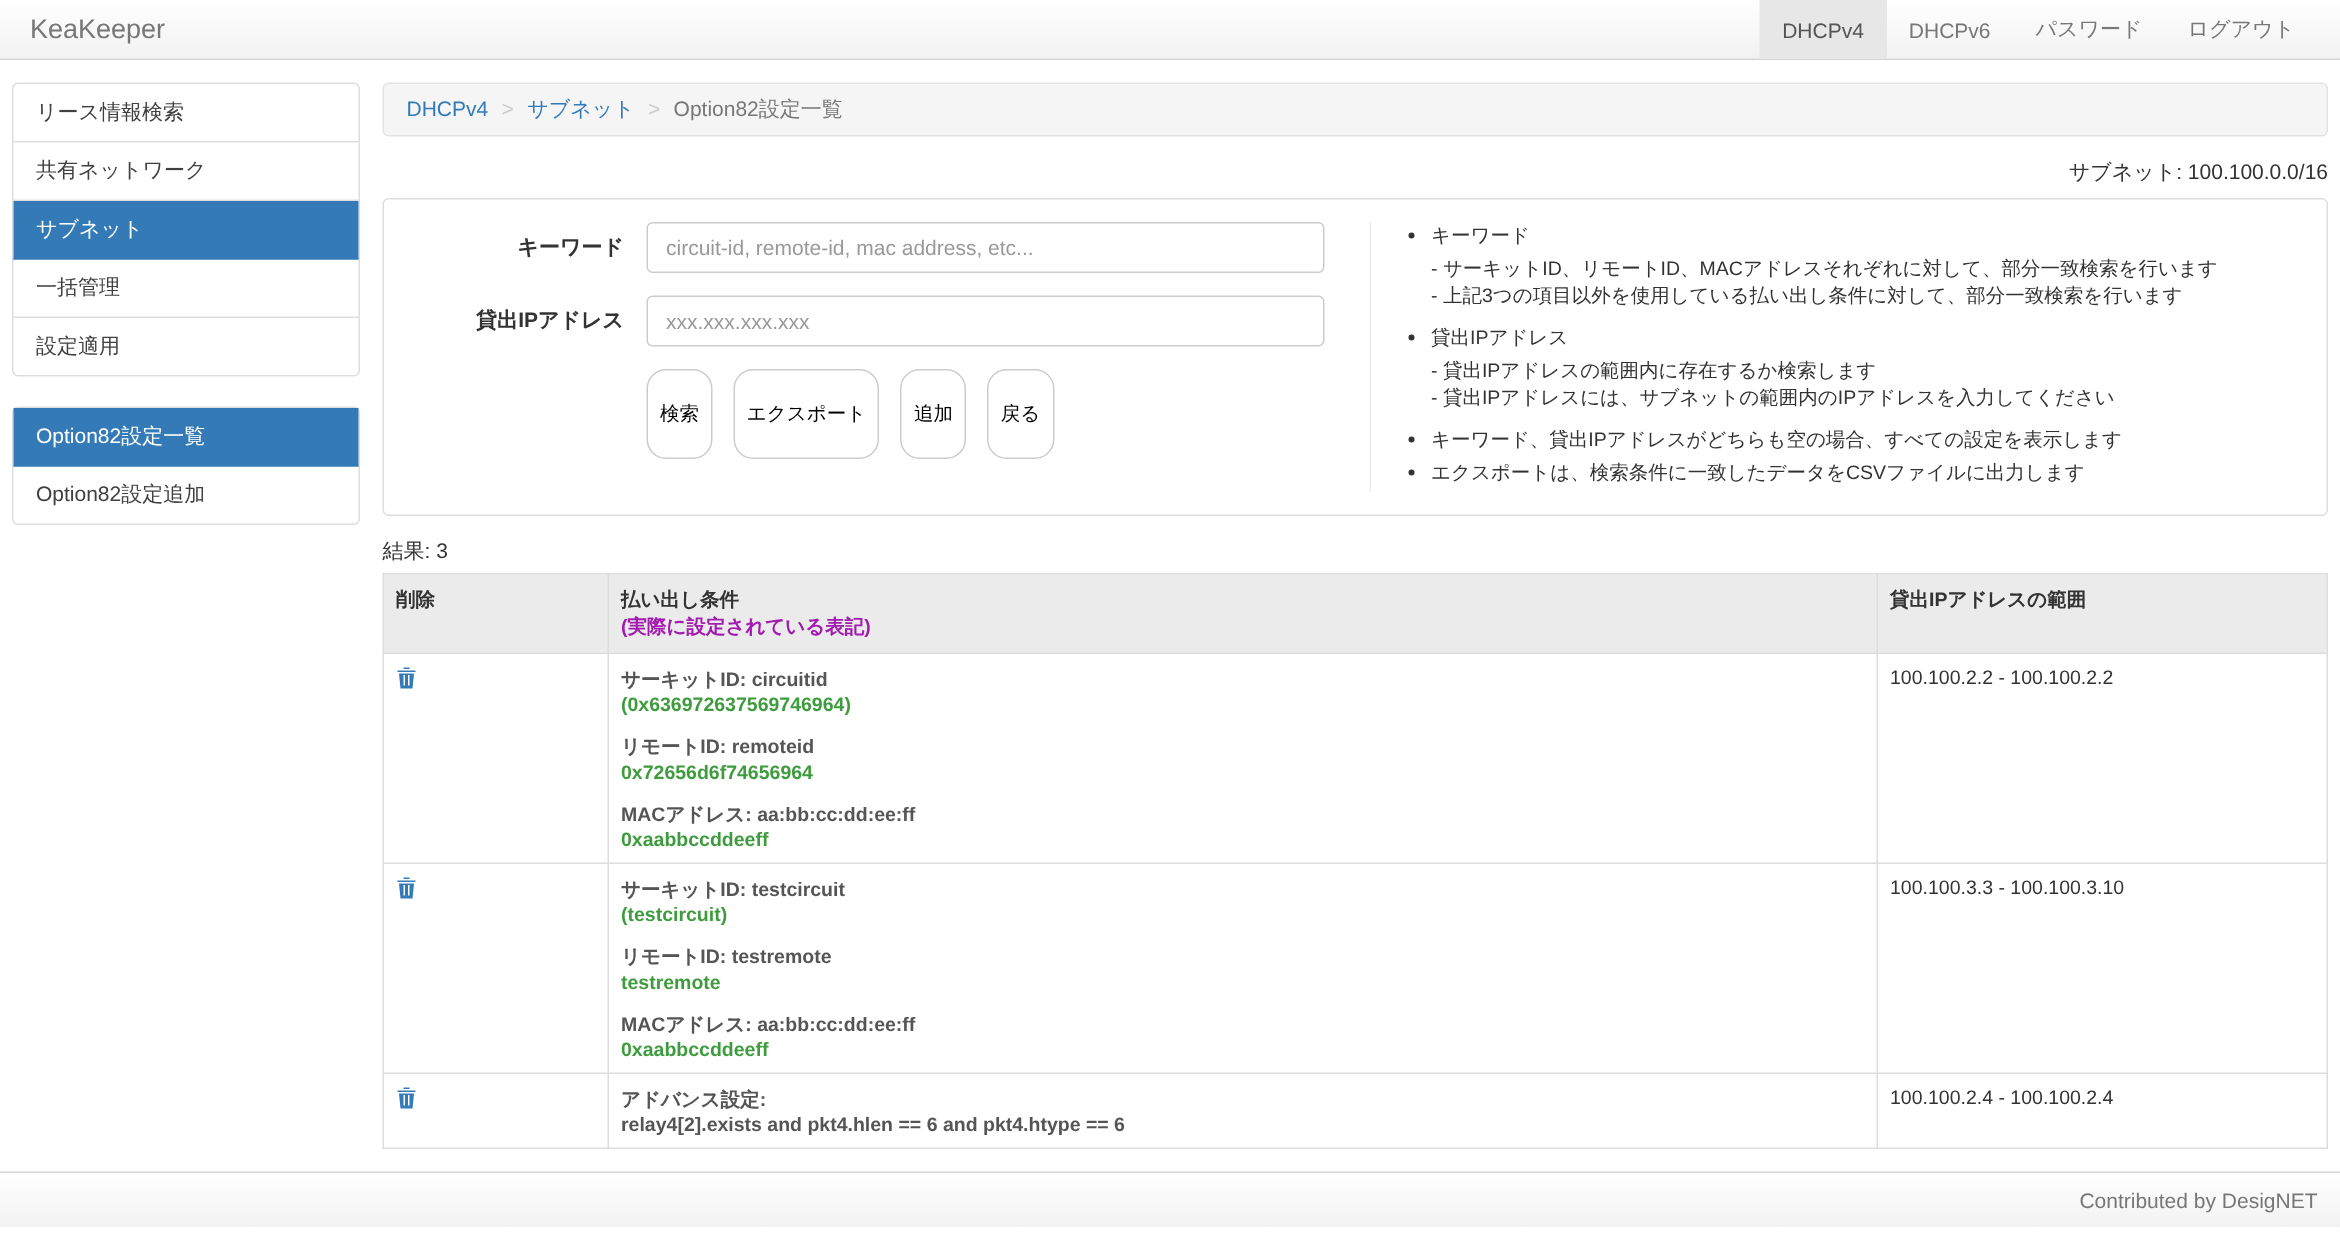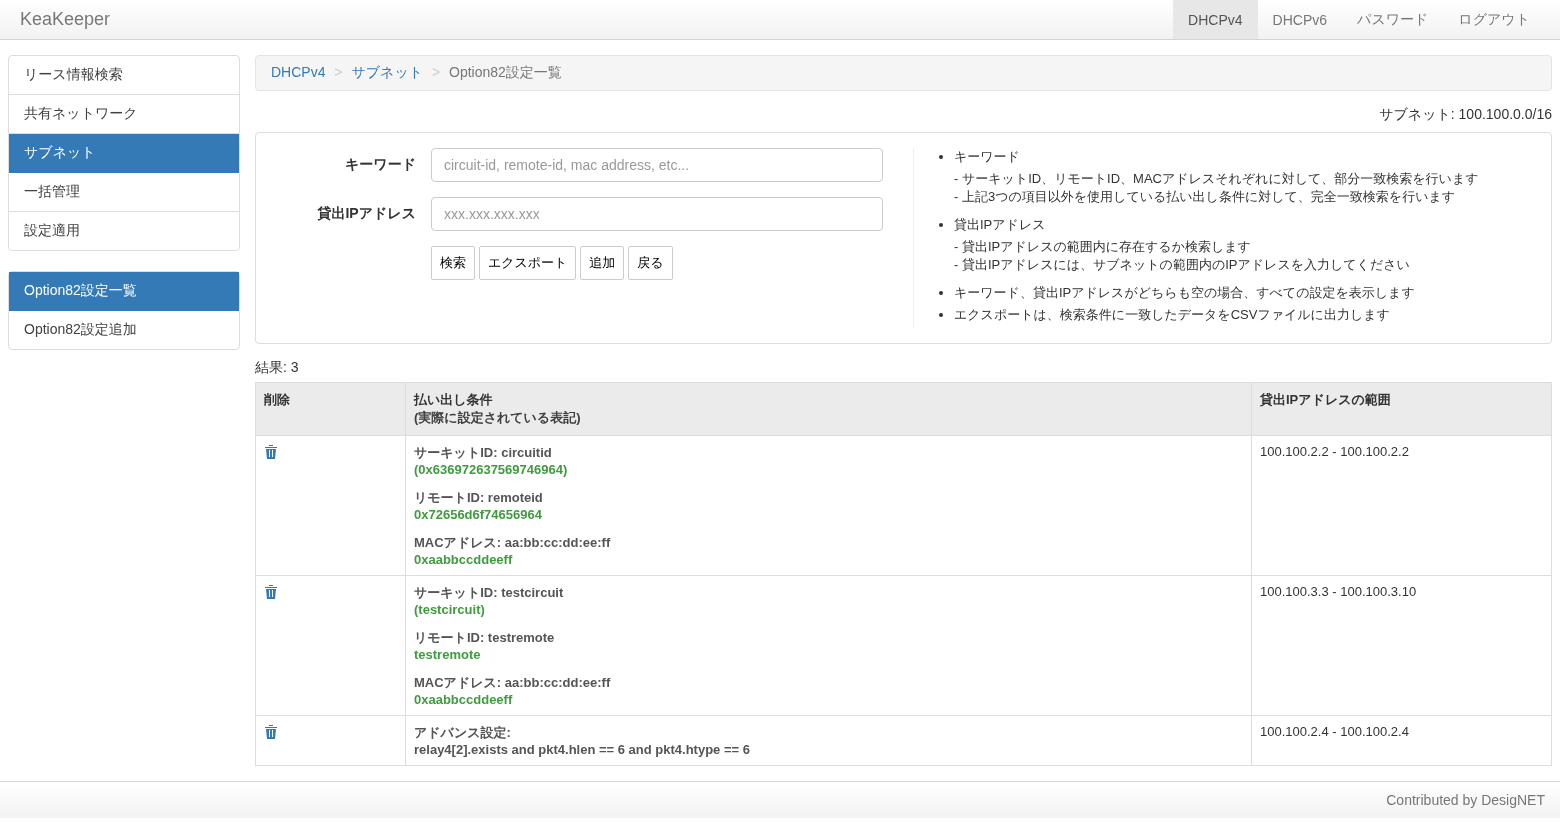--- a/index.html
+++ b/index.html
@@ -110,27 +110,27 @@
       padding: 6px 12px;
       border: 1px solid #ccc;
       border-radius: 4px;
       font-size: 14px;
       height: 34px;
       color: #555;
     }
     .form-input::placeholder { color: #999; }
     .btn-row { margin-left: 150px; padding-left: 0px; }
     .btn {
-      padding: 7px 8px;
+      padding: 20px 8px;
       border: 1px solid #ccc;
       background: #fff;
-      border-radius: 2px;
+      border-radius: 13px;
       cursor: pointer;
       font-size: 13px;
-      margin-right: 0;
+      margin-right: 10px;
     }
     
     .help-section {
       flex: 1;
       border-left: 1px solid #eee;
       padding-left: 20px;
       font-size: 13px;
     }
     .help-section ul { list-style: disc; padding-left: 20px; }
     .help-section ul li { margin-bottom: 4px; }
@@ -147,21 +147,21 @@
       padding: 8px;
       border: 1px solid #ddd;
       text-align: left;
       vertical-align: top;
       font-size: 13px;
     }
     .table th {
       background: #ebebeb;
       font-weight: bold;
     }
-    .table th .green-sub, .table td .green-text { color: #404040; }
+    .table th .green-sub, .table td .green-text { color: #a21caf; }
     .table th .green-sub { font-weight: bold; }
     .delete-col { width: 150px; }
     .range-col { width: 300px; }
     .trash-icon {
       color: #337ab7;
       cursor: pointer;
       width: 14px;
       height: 16px;
       display: inline-block;
     }
@@ -241,21 +241,21 @@
             <button class="btn">追加</button>
             <button class="btn">戻る</button>
           </div>
         </div>
         <div class="help-section">
           <ul>
             <li>キーワード</li>
           </ul>
           <div class="help-sub" style="padding-left:20px;">
             <div>- サーキットID、リモートID、MACアドレスそれぞれに対して、部分一致検索を行います</div>
-            <div>- 上記3つの項目以外を使用している払い出し条件に対して、完全一致検索を行います</div>
+            <div>- 上記3つの項目以外を使用している払い出し条件に対して、部分一致検索を行います</div>
           </div>
           <ul>
             <li>貸出IPアドレス</li>
           </ul>
           <div class="help-sub" style="padding-left:20px;">
             <div>- 貸出IPアドレスの範囲内に存在するか検索します</div>
             <div>- 貸出IPアドレスには、サブネットの範囲内のIPアドレスを入力してください</div>
           </div>
           <ul>
             <li>キーワード、貸出IPアドレスがどちらも空の場合、すべての設定を表示します</li>

